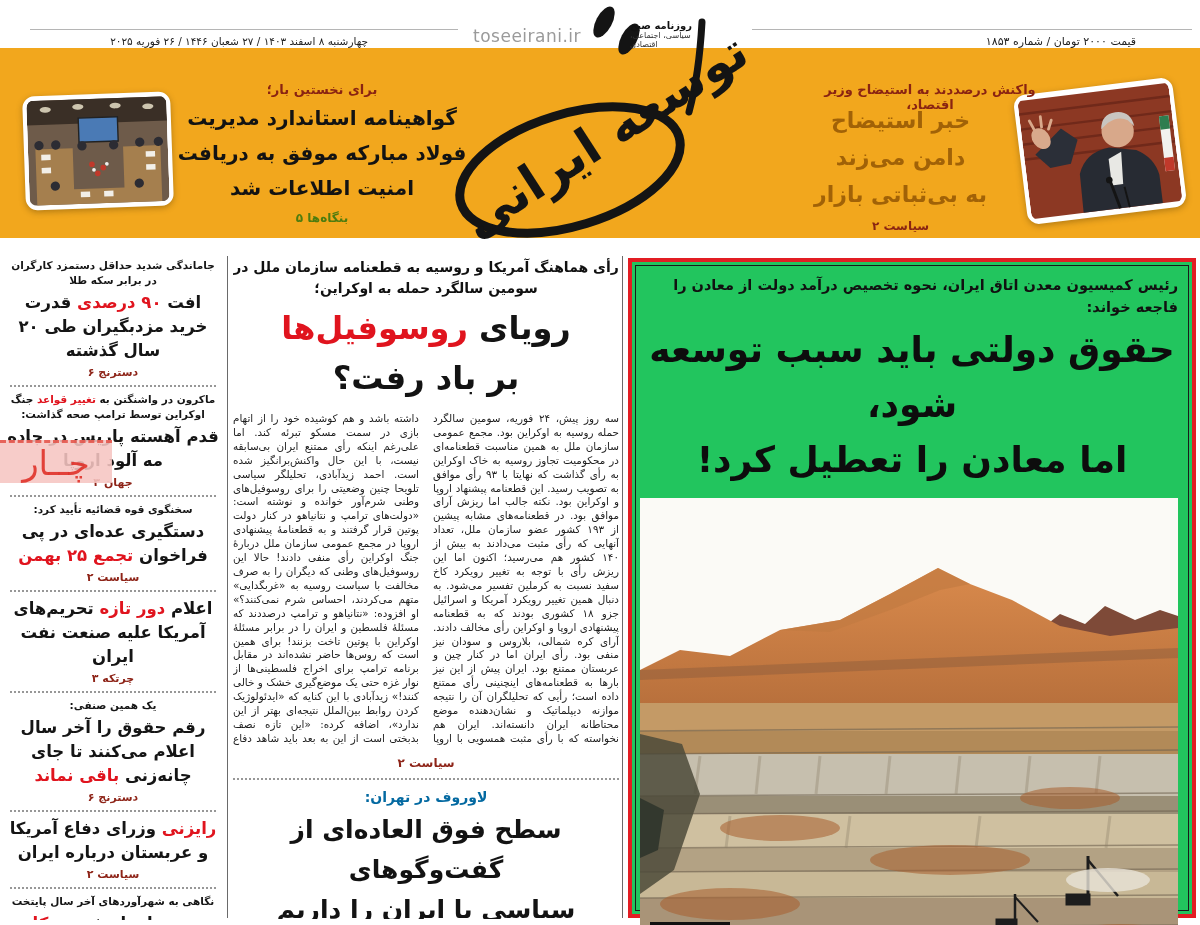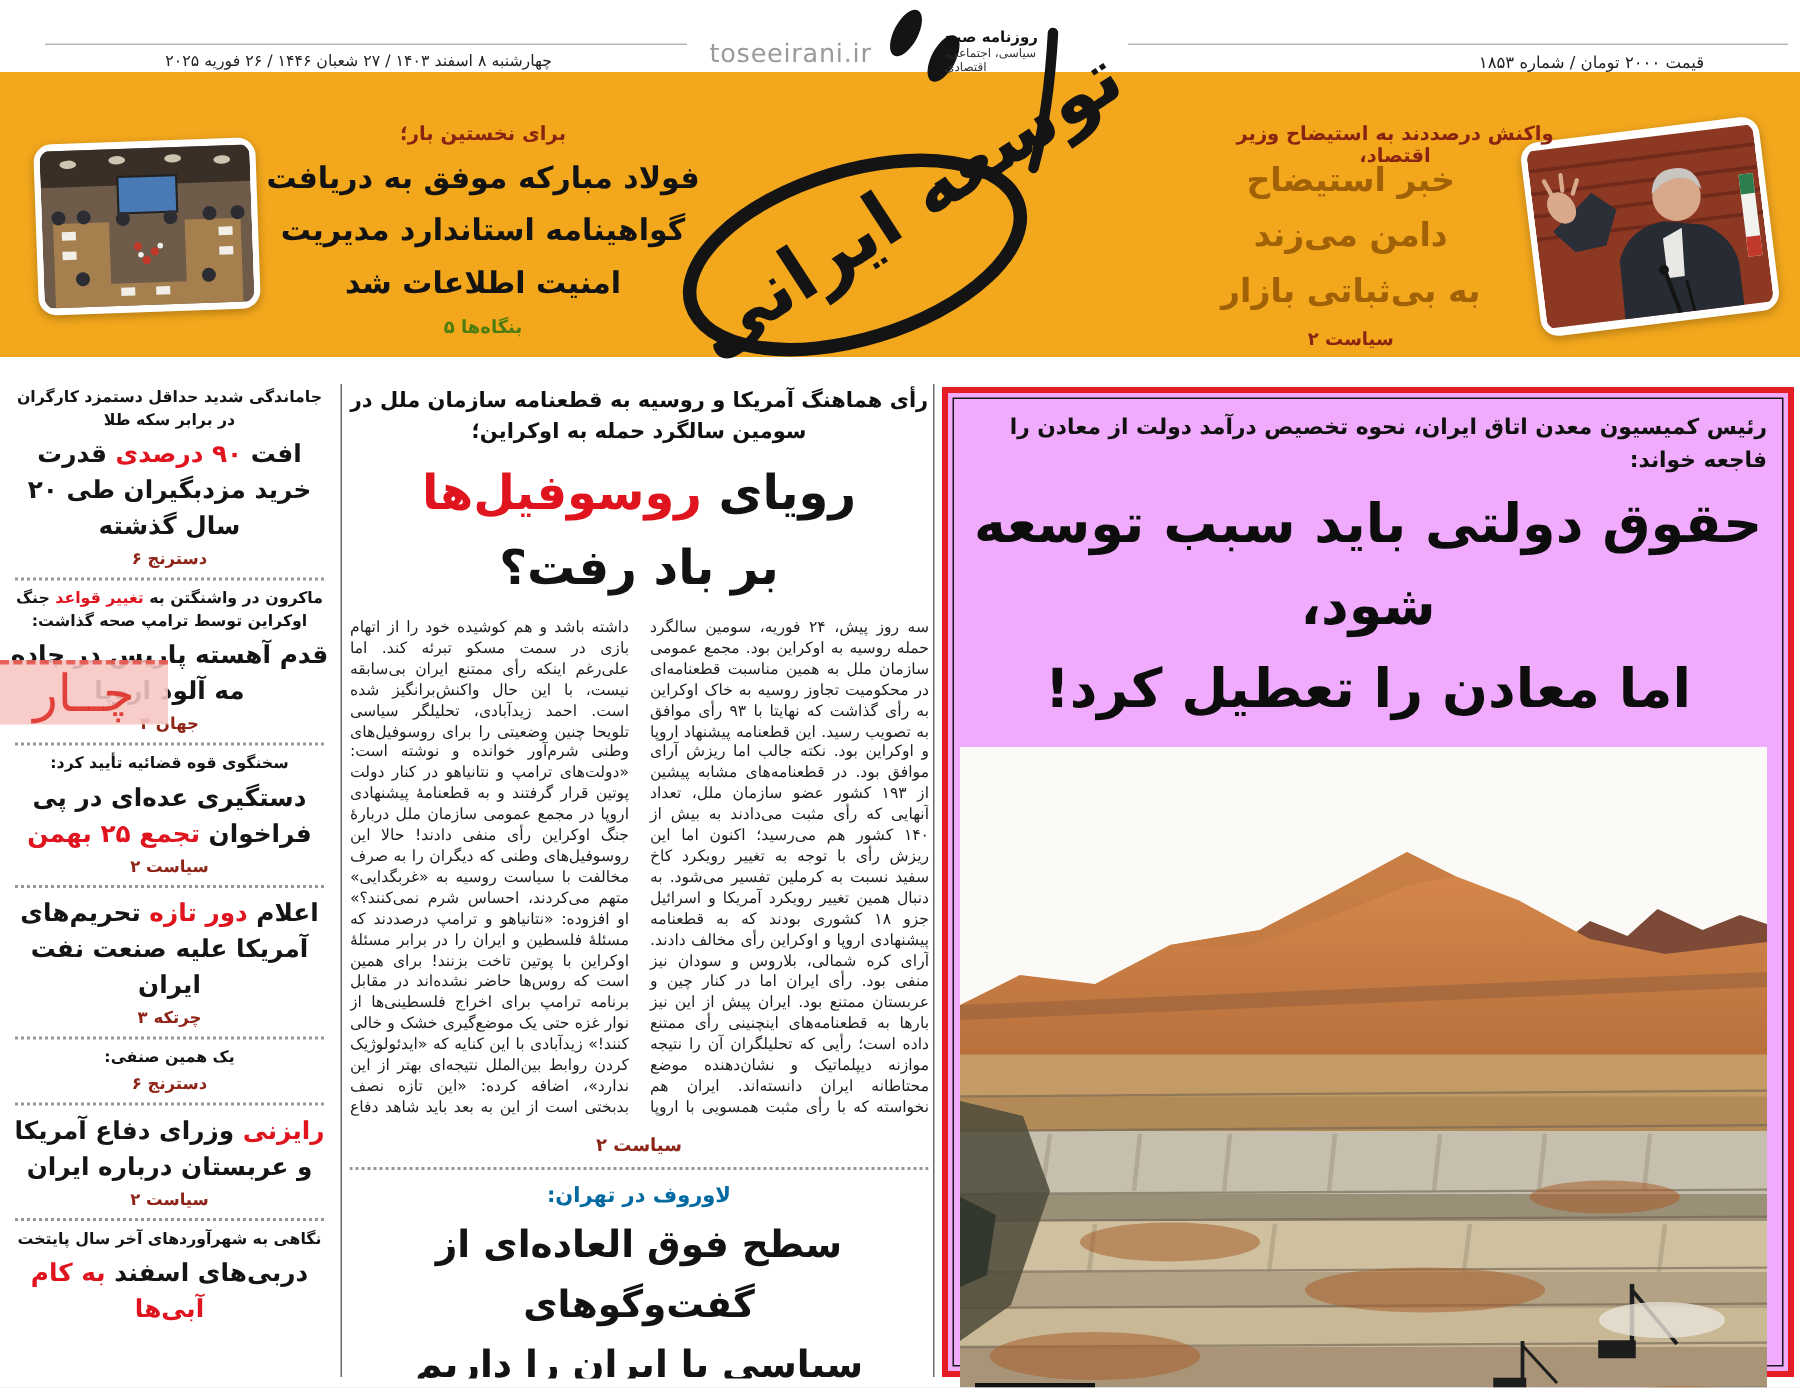--- a/index.html
+++ b/index.html
@@ -65,21 +65,21 @@
   .mid-h1{font-size:32px;font-weight:bold;color:#131313;text-align:center;line-height:50px;margin-top:4px;}
   .mid-body{margin-top:9px;height:336px;overflow:hidden;column-count:2;column-gap:14px;column-fill:auto;
             font-size:10.4px;line-height:13.9px;text-align:justify;color:#1d1d1d;}
   .mid-tag{font-size:12px;font-weight:bold;color:#8E2418;text-align:center;margin-top:8px;}
   .mid-div{border-top:2px dotted #979797;margin:8px 0 7px;}
   .mid2-kicker{font-size:14px;font-weight:bold;color:#0369a1;text-align:center;line-height:20px;}
   .mid2-h{font-size:25px;font-weight:bold;color:#131313;text-align:center;line-height:40px;margin-top:3px;}
 
   
   .mainbox{position:absolute;top:258px;left:628px;width:568px;height:660px;box-sizing:border-box;
-           border:4px solid #E21D23;background:#f0abfc;}
+           border:4px solid #E21D23;background:#22c55e;}
   .mainbox-inner{box-sizing:border-box;margin:3px;border:1px solid #1a1a1a;height:646px;
                  padding:8px 10px 6px;}
   .box-kicker{font-size:14.5px;font-weight:bold;color:#111;text-align:right;line-height:22px;}
   .box-h{font-size:36px;font-weight:bold;color:#0d0d0d;text-align:center;line-height:55px;margin-top:4px;}
   .box-photo{margin-top:8px;width:538px;height:468px;}
   .box-photo svg{display:block;width:100%;height:100%;}
 </style>
 </head>
 <body>
 
@@ -143,22 +143,22 @@
           <circle cx="74" cy="80" r="3"></circle>
         </g>
       <g fill="#ffffff" opacity=".9">
           <circle cx="70" cy="76" r="2"></circle>
           <circle cx="84" cy="70" r="2"></circle>
         </g>
     </svg>
   </div>
   <div class="story-left-text">
     <div class="k kicker-dark">برای نخستین بار؛</div>
+    <div class="h">گواهینامه استاندارد مدیریت</div>
     <div class="h">فولاد مبارکه موفق به دریافت</div>
-    <div class="h">گواهینامه استاندارد مدیریت</div>
     <div class="h">امنیت اطلاعات شد</div>
     <div class="t">بنگاه‌ها ۵</div>
   </div>
 
   <div class="story-right-kicker kicker-dark">واکنش درصددند به استیضاح وزیر اقتصاد،</div>
   <div class="story-right-text">
     <div class="h">خبر استیضاح</div>
     <div class="h">دامن می‌زند</div>
     <div class="h">به بی‌ثباتی بازار</div>
     <div class="t">سیاست ۲</div>
@@ -219,20 +219,21 @@
     <div class="sb-div"></div>
 
     <div>
       <div class="sb-h"><span>اعلام </span><span class="red">دور تازه</span><span> تحریم‌های آمریکا علیه صنعت نفت ایران</span></div>
       <div class="sb-tag">چرتکه ۳</div>
     </div>
     <div class="sb-div"></div>
 
     <div>
       <div class="sb-kicker"><span>یک همین صنفی:</span><span class="red"></span><span></span></div>
+      <div class="sb-h"><span>رقم حقوق را آخر سال اعلام می‌کنند تا جای چانه‌زنی </span><span class="red">باقی نماند</span><span></span></div>
       <div class="sb-tag">دسترنج ۶</div>
     </div>
     <div class="sb-div"></div>
 
     <div>
       <div class="sb-h"><span></span><span class="red">رایزنی</span><span> وزرای دفاع آمریکا و عربستان درباره ایران</span></div>
       <div class="sb-tag">سیاست ۲</div>
     </div>
     <div class="sb-div"></div>
 

